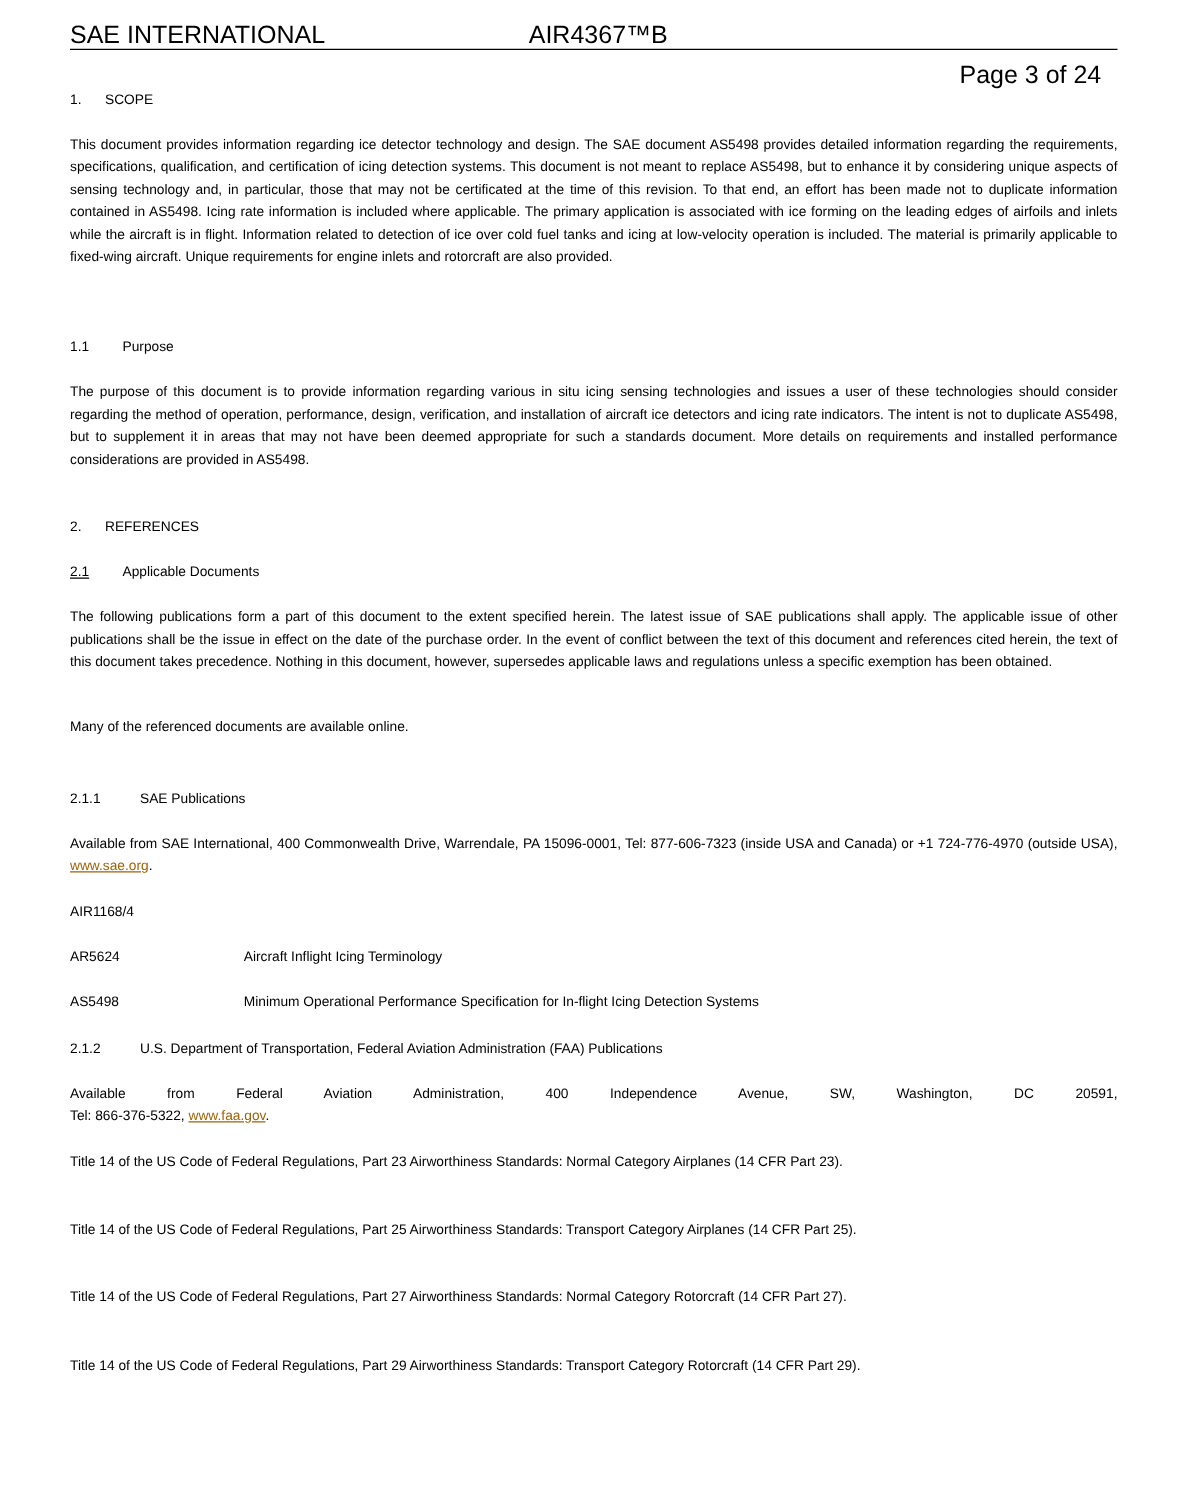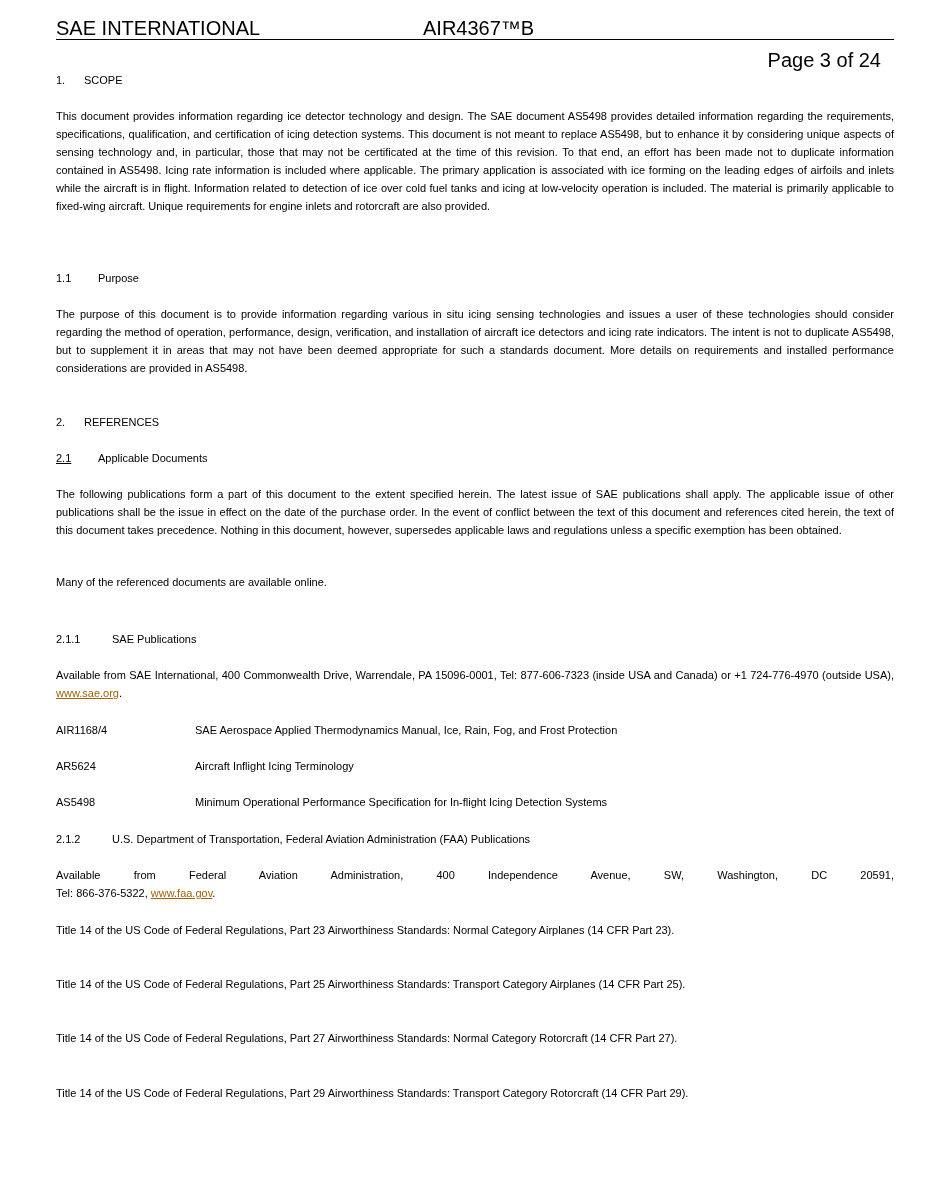--- a/index.html
+++ b/index.html
@@ -57,21 +57,20 @@
 
   <div class="blk" style="top:630px;">
     <span class="num" style="width:56px;">2.1.1</span><span>SAE Publications</span>
   </div>
   <div class="blk just" style="top:666px;">
     <span>Available from SAE International, 400 Commonwealth Drive, Warrendale, PA 15096-0001, Tel: 877-606-7323 (inside USA and Canada) or +1 724-776-4970 (outside USA), </span><a>www.sae.org</a><span>.</span>
   </div>
 
   <div class="blk" style="top:721px; height:18px;">
     <span class="ref-id">AIR1168/4</span>
-    <span class="ref-title">SAE Aerospace Applied Thermodynamics Manual, Ice, Rain, Fog, and Frost Protection</span>
   </div>
   <div class="blk" style="top:757px; height:18px;">
     <span class="ref-id">AR5624</span>
     <span class="ref-title">Aircraft Inflight Icing Terminology</span>
   </div>
   <div class="blk" style="top:793px; height:18px;">
     <span class="ref-id">AS5498</span>
     <span class="ref-title">Minimum Operational Performance Specification for In-flight Icing Detection Systems</span>
   </div>
 

